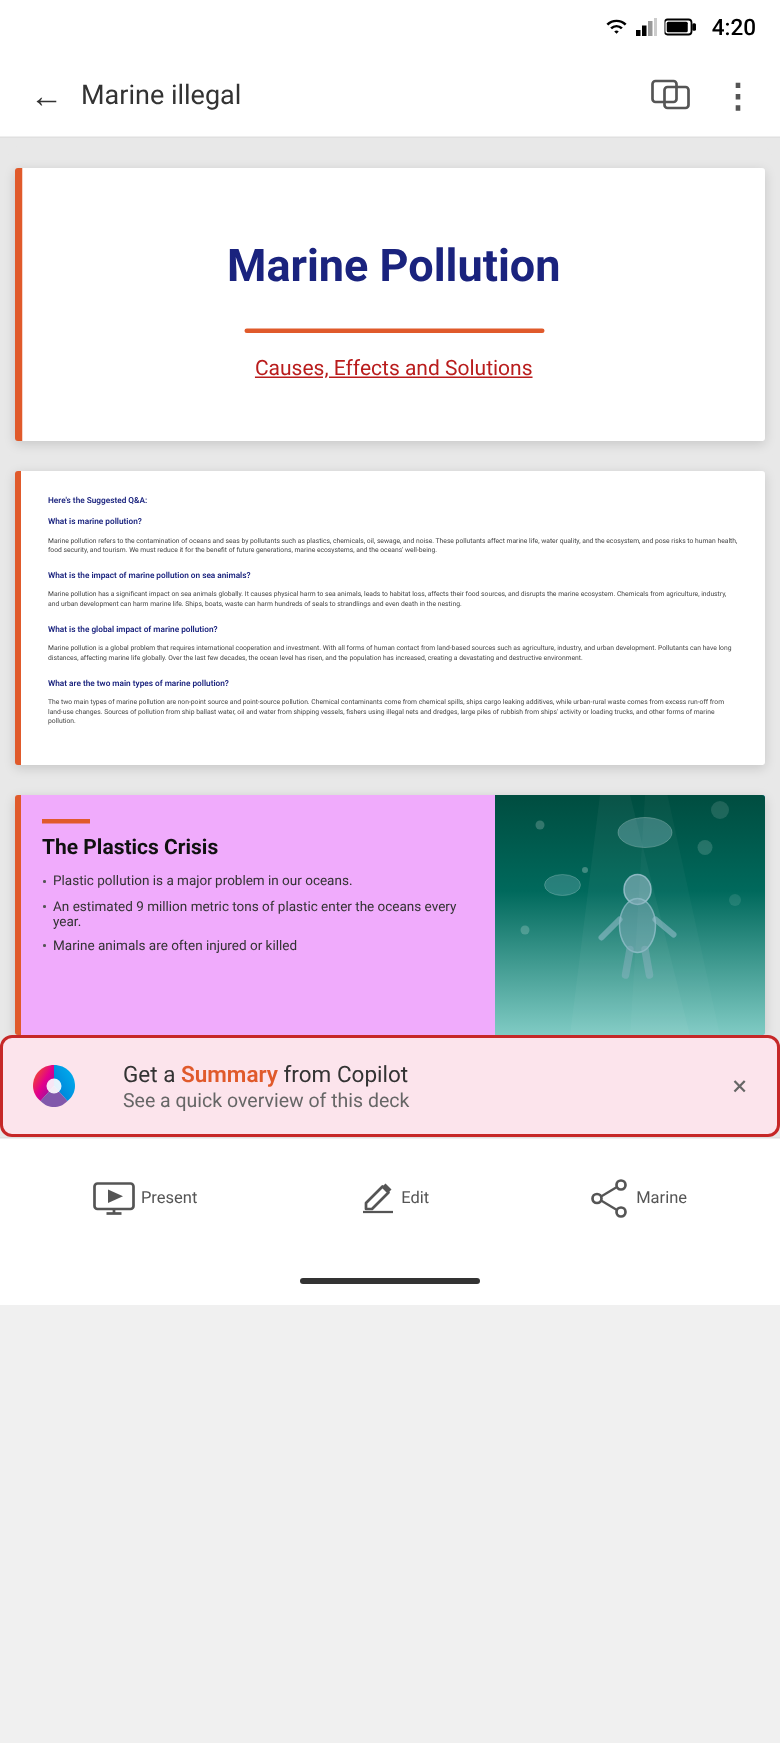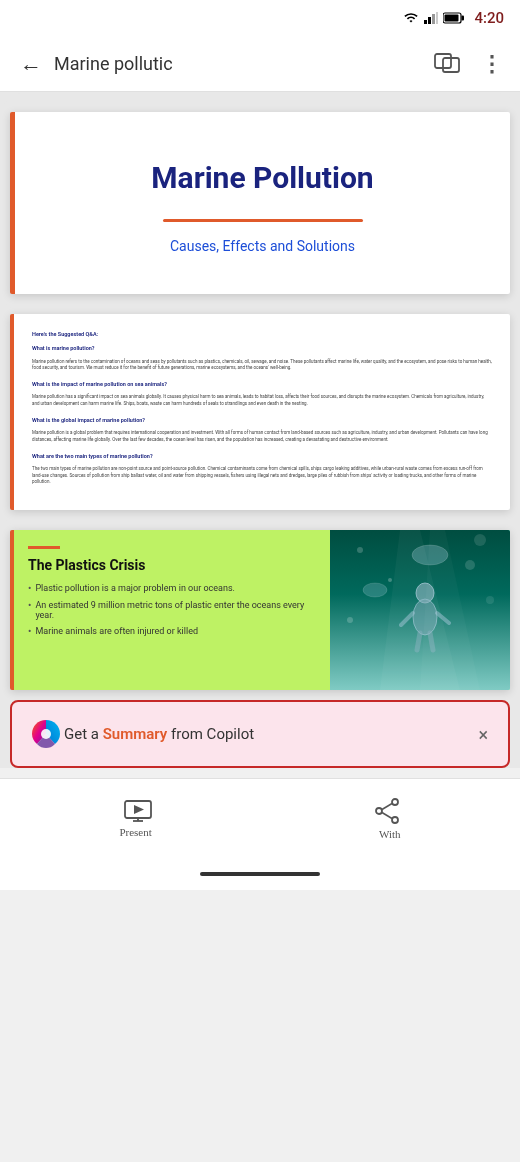--- a/index.html
+++ b/index.html
@@ -24,21 +24,21 @@
       gap: 6px;
     }
     .status-icons {
       display: flex;
       align-items: center;
       gap: 5px;
     }
     .status-time {
       font-size: 15px;
       font-weight: 500;
-      color: #7f1d1d;
+      color: #000000;
       margin-left: 4px;
     }
 
     
     .header {
       height: 56px;
       background: #fff;
       display: flex;
       align-items: center;
       padding: 0 8px 0 12px;
@@ -100,21 +100,22 @@
     }
     .slide-divider {
       height: 3px;
       background: #e05a2b;
       width: 200px;
       margin: 0 auto 16px;
       border-radius: 2px;
     }
     .slide-subtitle {
       font-size: 14px;
-      color: #1d4ed8;
+      color: #b91c1c;
+      text-decoration: underline;
     }
 
     
     .slide-text-card {
       background: #fff;
       padding: 16px 18px;
       font-size: 5.5px;
       color: #333;
       line-height: 1.5;
       border-left: 4px solid #e05a2b;
@@ -126,21 +127,21 @@
       font-size: 5.5px;
     }
     .slide-text-content {
       font-size: 4.5px;
       color: #444;
       margin-bottom: 8px;
     }
 
     
     .slide-plastics-card {
-      background: #bef264;
+      background: #f0abfc;
       display: flex;
       border-left: 4px solid #e05a2b;
       overflow: hidden;
     }
     .slide-plastics-left {
       flex: 1;
       padding: 16px 14px;
     }
     .slide-plastics-accent {
       height: 3px;
@@ -171,28 +172,27 @@
       background: linear-gradient(135deg, #006064 0%, #00838f 30%, #26c6da 60%, #80deea 100%);
       position: relative;
       overflow: hidden;
       display: flex;
       align-items: center;
       justify-content: center;
     }
 
     
     .copilot-banner {
-      margin: 10px;
       background: #fce4ec;
       border: 2.5px solid #c62828;
       border-radius: 8px;
       padding: 14px 16px;
       display: flex;
       align-items: center;
-      gap: 0;
+      gap: 28px;
       position: relative;
     }
     .copilot-icon {
       width: 36px;
       height: 36px;
       flex-shrink: 0;
       display: flex;
       align-items: center;
       justify-content: center;
       font-size: 24px;
@@ -226,26 +226,24 @@
       height: 80px;
       background: #fff;
       border-top: 1px solid #e0e0e0;
       display: flex;
       align-items: center;
       justify-content: space-around;
       padding: 0 8px;
     }
     .bottom-item {
       display: flex;
-      flex-direction: column;
-      align-items: flex-end;
+      align-items: center;
       gap: 4px;
       cursor: pointer;
       padding: 8px 12px;
-      font-family: Liberation Serif, serif;
     }
     .bottom-label {
       font-size: 11px;
       color: #555;
     }
 
     
     .home-indicator {
       height: 32px;
       background: #fff;
@@ -283,21 +281,21 @@
       <rect x="0" y="1" width="18" height="10" rx="2" ry="2" fill="none" stroke="#000" stroke-width="1.2"></rect>
       <rect x="18.5" y="3.5" width="2.5" height="5" rx="1" fill="#000"></rect>
       <rect x="1.5" y="2.5" width="14" height="7" rx="1" fill="#000"></rect>
     </svg>
     <span class="status-time">4:20</span>
   </div>
 </div>
 
 <div class="header">
   <span class="header-back">←</span>
-  <span class="header-title">Marine pollutic</span>
+  <span class="header-title">Marine illegal</span>
   <div class="header-icons">
     <span class="header-icon-btn">
       <svg width="28" height="24" viewBox="0 0 28 24">
         <rect x="2" y="4" width="16" height="14" rx="2" fill="none" stroke="#555" stroke-width="1.8"></rect>
         <rect x="10" y="8" width="16" height="14" rx="2" fill="none" stroke="#555" stroke-width="1.8"></rect>
       </svg>
     </span>
     <span class="header-icon-btn" style="font-size:22px;font-weight:700;letter-spacing:1px;">⋮</span>
   </div>
 </div>
@@ -406,48 +404,57 @@
         <path d="M18 4 C10 4 4 10 4 18 C4 22 6 25.5 9 28 L18 18 Z" fill="url(#cg1)"></path>
         <path d="M18 4 C26 4 32 10 32 18 C32 22 30 25.5 27 28 L18 18 Z" fill="url(#cg2)"></path>
         <path d="M9 28 C12 31 14.8 32 18 32 C21.2 32 24 31 27 28 L18 18 Z" fill="#6b3fa0" opacity="0.85"></path>
         <circle cx="18" cy="18" r="5" fill="white" opacity="0.9"></circle>
       </svg>
     </div>
     <div class="copilot-text">
       <div class="copilot-headline">
         <span>Get a </span><span class="summary-word">Summary</span><span> from Copilot</span>
       </div>
+      <div class="copilot-sub">See a quick overview of this deck</div>
     </div>
     <span class="copilot-close">×</span>
   </div>
 
 </div>
 
 <div class="bottom-bar">
 
   <div class="bottom-item">
     <svg width="28" height="22" viewBox="0 0 28 22">
       <rect x="1" y="1" width="26" height="17" rx="2" fill="none" stroke="#555" stroke-width="1.8"></rect>
       <polygon points="10,5 10,14 20,9.5" fill="#555"></polygon>
       <line x1="14" y1="18" x2="14" y2="21" stroke="#555" stroke-width="1.8"></line>
       <line x1="9" y1="21" x2="19" y2="21" stroke="#555" stroke-width="1.8"></line>
     </svg>
     <span class="bottom-label">Present</span>
   </div>
 
 
+  <div class="bottom-item">
+    <svg width="24" height="26" viewBox="0 0 24 26">
+      <path d="M4 20 L4 16 L15 5 L19 9 L8 20 Z" fill="none" stroke="#555" stroke-width="1.8" stroke-linejoin="round"></path>
+      <path d="M15 5 L17 3 L21 7 L19 9 Z" fill="#555"></path>
+      <line x1="2" y1="22" x2="22" y2="22" stroke="#555" stroke-width="1.5"></line>
+    </svg>
+    <span class="bottom-label">Edit</span>
+  </div>
 
 
   <div class="bottom-item">
     <svg width="26" height="26" viewBox="0 0 26 26">
       <circle cx="20" cy="4" r="3" fill="none" stroke="#555" stroke-width="1.8"></circle>
       <circle cx="4" cy="13" r="3" fill="none" stroke="#555" stroke-width="1.8"></circle>
       <circle cx="20" cy="22" r="3" fill="none" stroke="#555" stroke-width="1.8"></circle>
       <line x1="7" y1="11.5" x2="17" y2="5.5" stroke="#555" stroke-width="1.5"></line>
       <line x1="7" y1="14.5" x2="17" y2="20.5" stroke="#555" stroke-width="1.5"></line>
     </svg>
-    <span class="bottom-label">With</span>
+    <span class="bottom-label">Marine</span>
   </div>
 </div>
 
 <div class="home-indicator">
   <div class="home-bar"></div>
 </div>
 
 </body></html>

